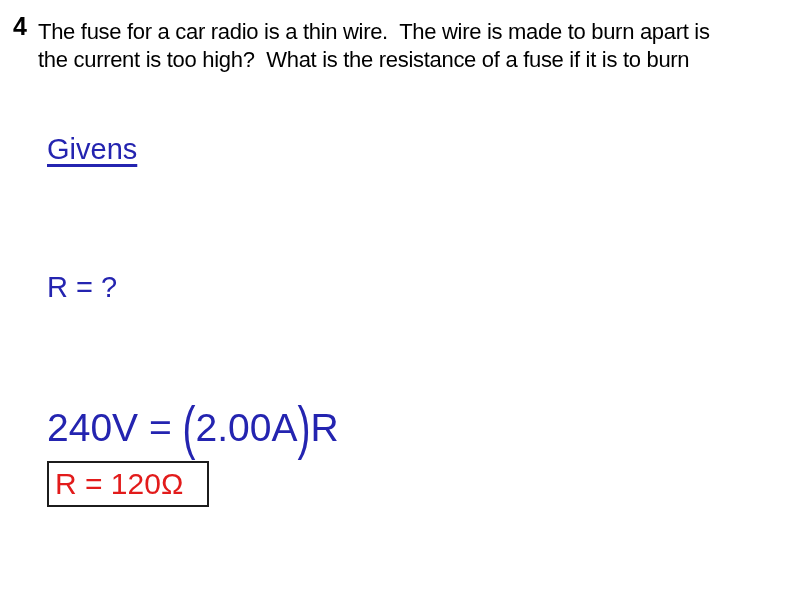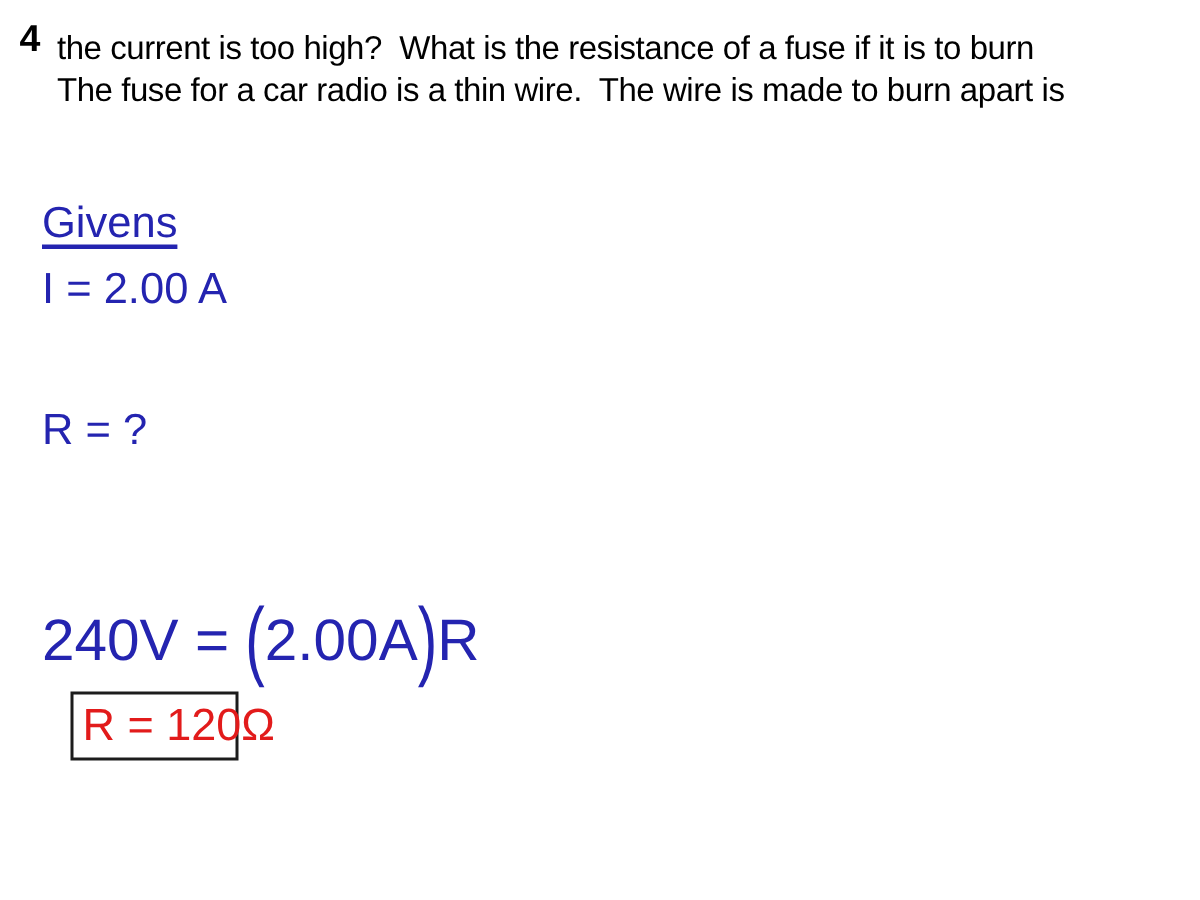--- a/index.html
+++ b/index.html
@@ -26,64 +26,63 @@
   }
   .prob-text{
     position:absolute;left:38px;top:18px;
     color:var(--problem-text);
   }
   .prob-line{
     font-size:22px;line-height:28px;
     letter-spacing:-0.3px;white-space:pre;
   }
   .work-line{
-    position:absolute;left:28px;
+    position:absolute;left:47px;
     font-size:29px;line-height:1;
     color:var(--work-text);white-space:pre;
   }
   .heading{
     text-decoration:underline;
     text-decoration-thickness:2.5px;
     text-underline-offset:5px;
   }
   .substitution{font-size:39px;}
   .paren{
     display:inline-block;
     transform:scaleY(1.5);
     transform-origin:center;
   }
   .answer-box{
     position:absolute;left:47px;top:461px;
-    width:112px;height:46px;
+    width:162px;height:46px;
     border:2px solid var(--box-border);
     box-sizing:border-box;
     display:flex;align-items:center;
     padding-left:6px;
     background:var(--background);
   }
   .answer-text{
     font-size:30px;line-height:1;
     color:var(--answer-text);white-space:pre;
   }
 </style>
 </head>
 <body>
 
 <div class="slide">
 
   <div class="prob-num">4</div>
 
   <div class="prob-text">
+    <div class="prob-line">The fuse for a car radio is a thin wire.  The wire is made to burn apart is</div>
     <div class="prob-line">the current is too high?  What is the resistance of a fuse if it is to burn</div>
-    <div class="prob-line">The fuse for a car radio is a thin wire.  The wire is made to burn apart is</div>
   </div>
 
   <div class="work-line heading" style="top:135px">Givens</div>
 
-  <div class="work-line" style="top:179px">I = 2.00 A</div>
 
 
   <div class="work-line" style="top:273px">R = ?</div>
 
 
   <div class="work-line substitution" style="top:408px"><span>240V = </span><span class="paren">(</span><span>2.00A</span><span class="paren">)</span><span>R</span></div>
 
   <div class="answer-box">
     <span class="answer-text">R = 120Ω</span>
   </div>

